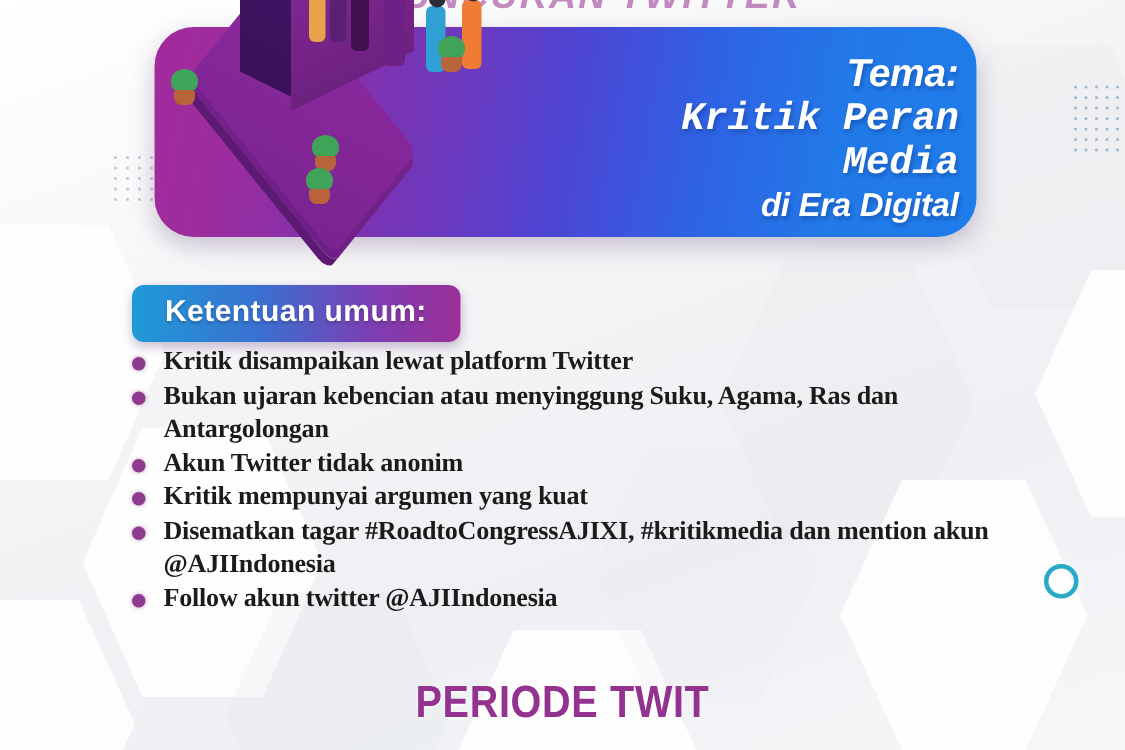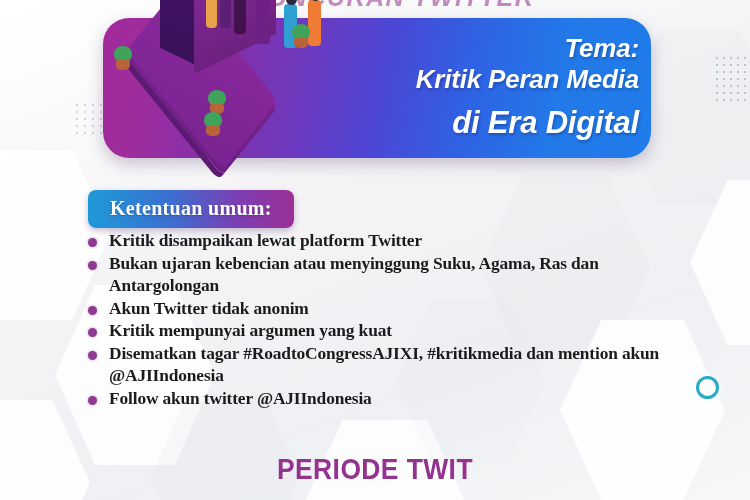--- a/index.html
+++ b/index.html
@@ -72,22 +72,22 @@
   .banner-text{
     position:absolute;left:268px;top:16px;width:268px;
     font-family:"Liberation Sans", sans-serif;
     font-weight:bold;font-style:italic;
     color:#ffffff;
     line-height:1.12;
     text-shadow:1px 2px 3px rgba(0,20,80,.30);
     letter-spacing:-0.2px;
   }
   .banner-text .l1{font-size:26px;display:block;}
-  .banner-text .l2{font-size:26px;display:block;margin-top:2px;}
-  .banner-text .l3{font-size:31px;display:block;margin-top:12px;}
+  .banner-text .l2{font-size:26px;display:block;margin-top:2px;font-family:Liberation Mono, monospace;}
+  .banner-text .l3{font-size:22px;display:block;margin-top:2px;}
 
   
   .illus{position:absolute;left:108px;top:-34px;width:260px;height:200px;}
   .platform{
     position:absolute;left:18px;top:40px;width:152px;height:152px;
     background:linear-gradient(145deg,#7e2590,#6d1f86);
     transform:rotate(45deg) skew(6deg,6deg) scaleY(.58);
     border-radius:10px;
     box-shadow:0 10px 0 #5c1a72;
   }
@@ -115,21 +115,21 @@
 
   
   .pill{
     position:absolute;left:88px;top:190px;
     padding:7px 22px 8px 22px;
     border-radius:8px;
     background:linear-gradient(90deg,#1e9ad8 0%,#3b6fd0 40%,#7b3fb4 72%,#9c2f96 100%);
     box-shadow:0 3px 7px rgba(70,30,100,.28);
   }
   .pill span{
-    font-family:Liberation Serif, serif;
+    font-family:Liberation Sans, sans-serif;
     font-weight:bold;font-size:20px;color:#ffffff;
     letter-spacing:.3px;
     text-shadow:0 1px 2px rgba(0,0,0,.25);
   }
 
   
   .rules{
     position:absolute;left:88px;top:230px;width:600px;
     font-family:"Liberation Serif", serif;
   }

